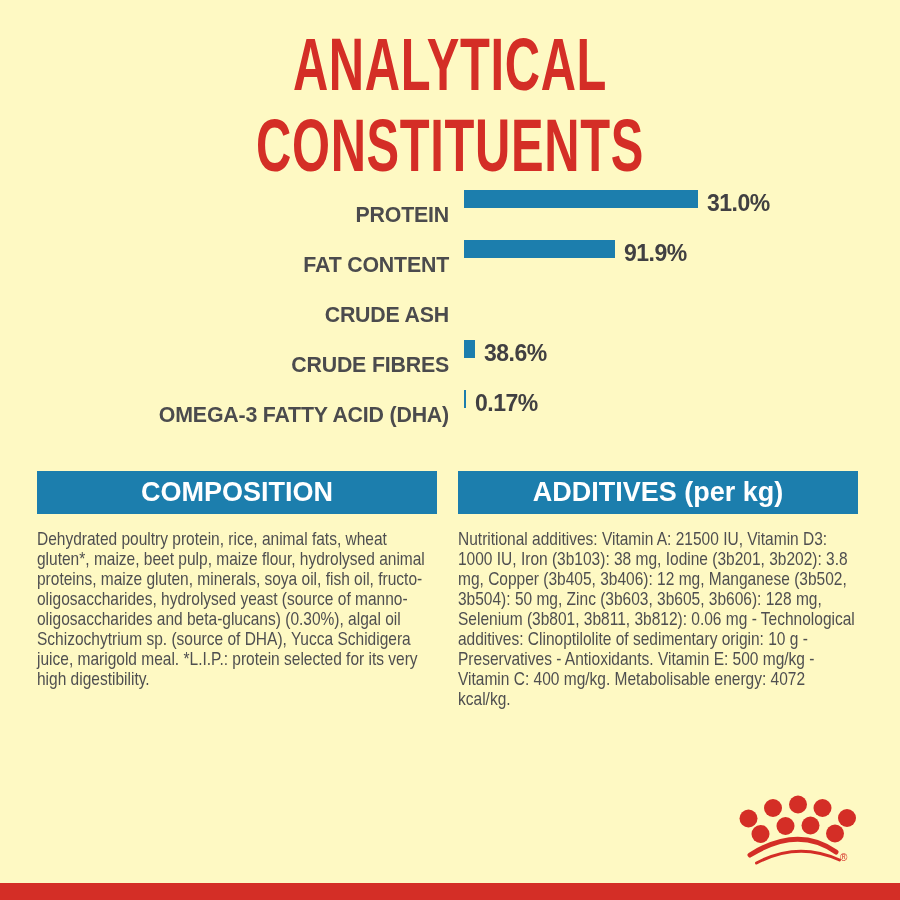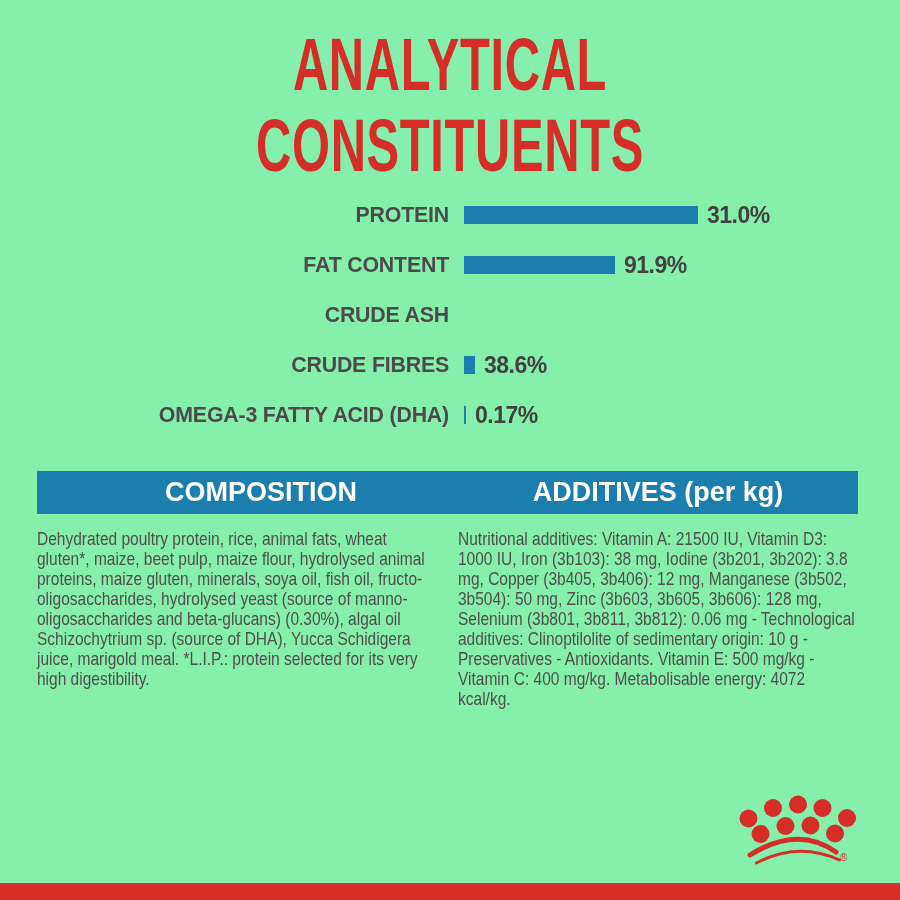--- a/index.html
+++ b/index.html
@@ -1,39 +1,39 @@
 <!DOCTYPE html>
 <html style="--red: #d42e26; --blue: #1c7ead;"><head>
 <meta charset="utf-8">
 <style>
   html, body { margin: 0; padding: 0; background: #ffffff; }
   body { width: 900px; height: 900px; font-family: "Liberation Sans", sans-serif; }
-  .poster { position: relative; width: 900px; height: 900px; background: #86efac; overflow: hidden; }
+  .poster { position: relative; width: 900px; height: 900px; background: #fef9c3; overflow: hidden; }
 
   
   .title { position: absolute; top: 24px; left: 0; width: 900px; text-align: center;
            color: var(--red, #d42e26); font-weight: bold; font-size: 74px; line-height: 81px; }
   .title-line { display: block; transform: scaleX(0.66); transform-origin: 50% 50%; white-space: nowrap; letter-spacing: 1px; }
 
   
   .chart { position: absolute; top: 190px; left: 16px; width: 900px; }
   .chart-row { position: relative; height: 50px; }
   .chart-label { position: absolute; left: 0; top: 0; width: 433px; height: 50px;
                  display: flex; align-items: center; justify-content: flex-end;
                  font-weight: bold; font-size: 22px; letter-spacing: -0.2px; color: #4b4b4d;
                  transform: scaleX(0.97); transform-origin: 100% 50%; white-space: nowrap; }
-  .bar-group { position: absolute; left: 448px; top: 0; height: 50px; display: flex; align-items: center; }
+  .bar-group { position: absolute; left: 448px; top: 0; height: 50px; display: flex; }
   .chart-bar { height: 18px; background: var(--blue, #1c7ead); }
   .chart-value { margin-left: 9px; font-weight: bold; font-size: 23px; letter-spacing: -0.5px; color: #414042; white-space: nowrap; }
 
   
   .banner { position: absolute; top: 471px; width: 400px; height: 43px; background: var(--blue, #1c7ead);
             display: flex; align-items: center; justify-content: center; }
   .banner-label { color: #ffffff; font-weight: bold; font-size: 27px; letter-spacing: 0; white-space: nowrap; }
-  .banner-left { left: 37px; padding-left: 24px; }
+  .banner-left { left: 37px; }
   .banner-right { left: 458px; }
 
   
   .col-text { position: absolute; top: 529px; width: 490px; color: #4f4f50; font-size: 19px;
               line-height: 20px; transform: scaleX(0.816); transform-origin: 0 0; }
   .col-left { left: 37px; }
   .col-right { left: 458px; }
 
   
   .crown { position: absolute; left: 739px; top: 795px; width: 120px; height: 72px; }

